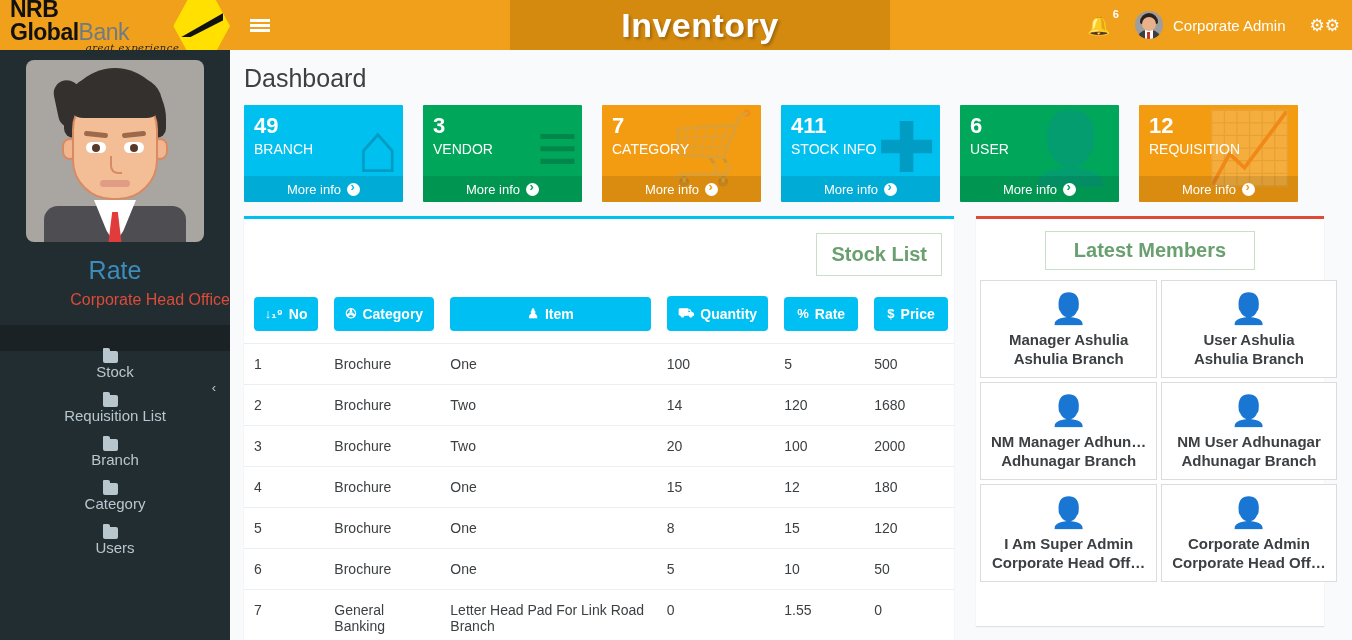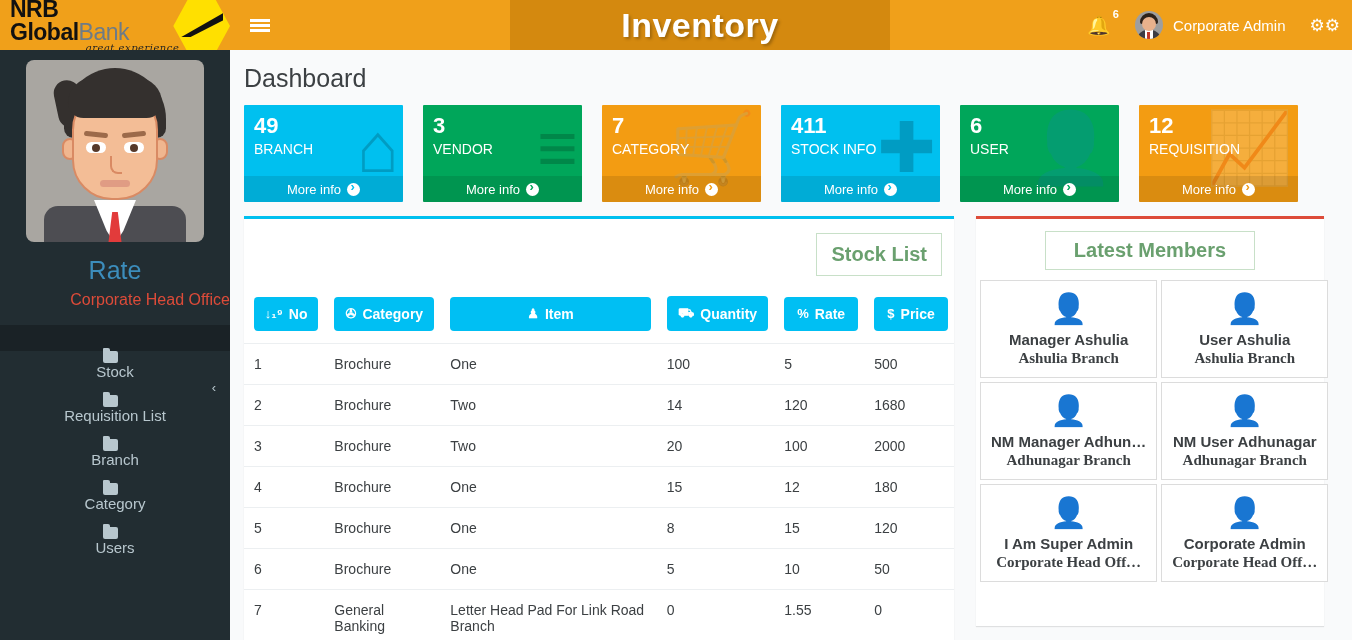--- a/index.html
+++ b/index.html
@@ -228,21 +228,21 @@
   }
   .m-icon { font-size: 30px; line-height: 32px; }
   .m-icon.red   { color: #b0413e; }
   .m-icon.green { color: #2e7d32; }
   .m-name, .m-branch {
     font-size: 15px; font-weight: bold; color: #3c4043;
     white-space: nowrap; overflow: hidden; text-overflow: ellipsis;
     padding: 0 4px;
   }
   .m-name { margin-top: 6px; }
-  .m-branch { margin-top: 2px; font-family: Liberation Serif, serif; }
+  .m-branch { margin-top: 2px; }
 </style>
 </head>
 <body>
 
 <div id="topbar">
   <div id="logo-area">
     <div class="logo-text">
       <div class="logo-main">
         <span>NRB Global</span><span class="grey">Bank</span>
       </div>

